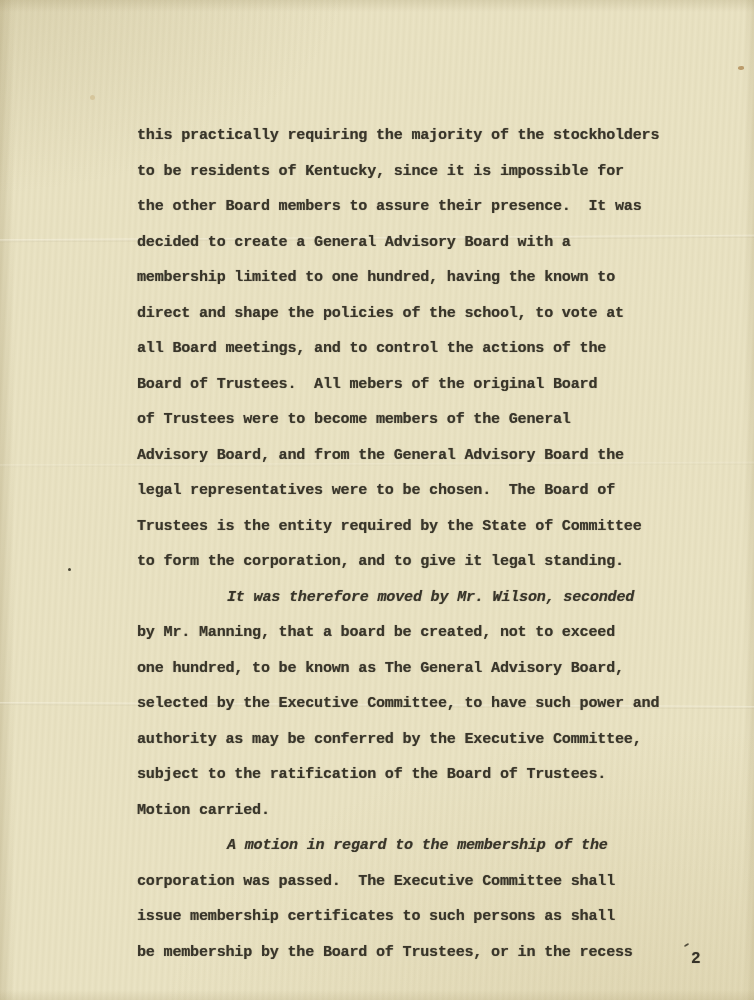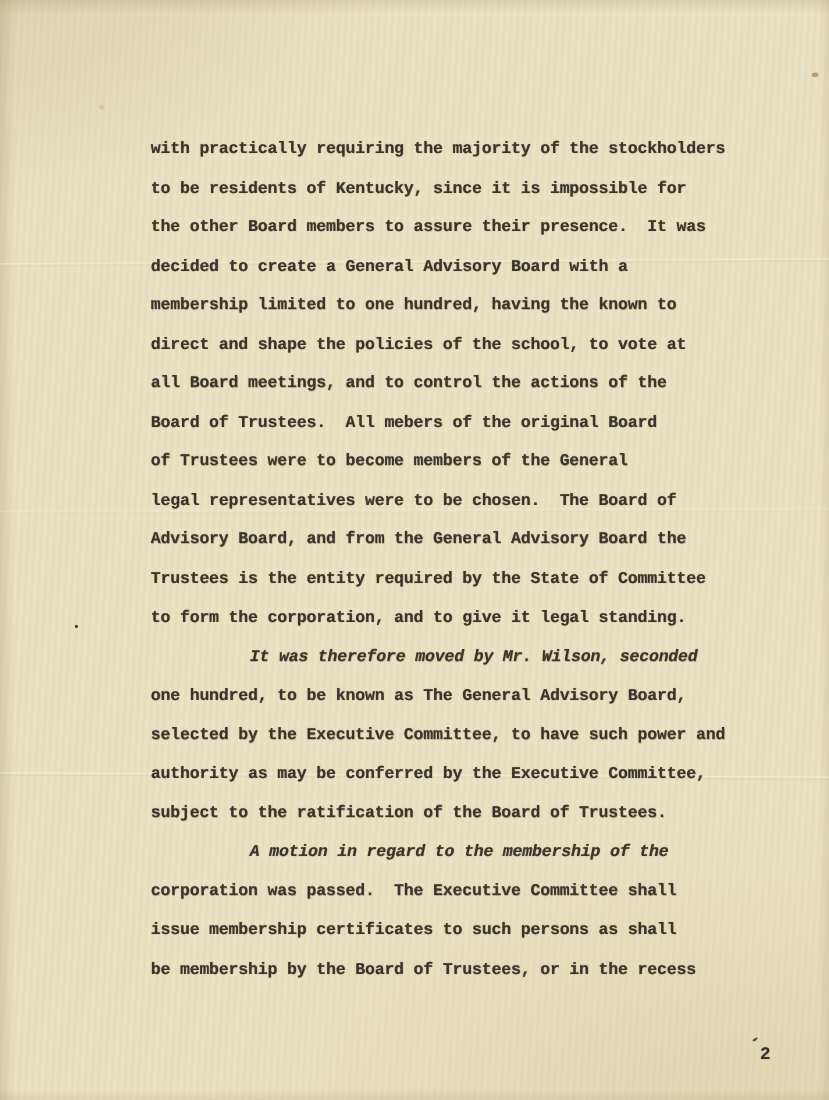--- a/index.html
+++ b/index.html
@@ -83,37 +83,39 @@
 <div class="paper"></div>
 <div class="crease crease-1"></div>
 <div class="crease crease-3"></div>
 <div class="crease crease-2"></div>
 <div class="speck speck-1"></div>
 <div class="speck speck-2"></div>
 <div class="speck speck-3"></div>
 <div class="speck speck-4"></div>
 
 <div class="doc">
-  <div class="line">with practically requiring the majority of the stockholders</div>
+  <div class="line">this practically requiring the majority of the stockholders</div>
   <div class="line">to be residents of Kentucky, since it is impossible for</div>
   <div class="line">the other Board members to assure their presence.  It was</div>
   <div class="line">decided to create a General Advisory Board with a</div>
   <div class="line">membership limited to one hundred, having the known to</div>
   <div class="line">direct and shape the policies of the school, to vote at</div>
   <div class="line">all Board meetings, and to control the actions of the</div>
   <div class="line">Board of Trustees.  All mebers of the original Board</div>
   <div class="line">of Trustees were to become members of the General</div>
+  <div class="line">Advisory Board, and from the General Advisory Board the</div>
   <div class="line">legal representatives were to be chosen.  The Board of</div>
-  <div class="line">Advisory Board, and from the General Advisory Board the</div>
   <div class="line">Trustees is the entity required by the State of Committee</div>
   <div class="line">to form the corporation, and to give it legal standing.</div>
   <div class="line indent">It was therefore moved by Mr. Wilson, seconded</div>
+  <div class="line">by Mr. Manning, that a board be created, not to exceed</div>
   <div class="line">one hundred, to be known as The General Advisory Board,</div>
   <div class="line">selected by the Executive Committee, to have such power and</div>
   <div class="line">authority as may be conferred by the Executive Committee,</div>
   <div class="line">subject to the ratification of the Board of Trustees.</div>
+  <div class="line">Motion carried.</div>
   <div class="line indent">A motion in regard to the membership of the</div>
   <div class="line">corporation was passed.  The Executive Committee shall</div>
   <div class="line">issue membership certificates to such persons as shall</div>
   <div class="line">be membership by the Board of Trustees, or in the recess</div>
 </div>
 
 <div class="page-number">2</div>
 
 </body></html>

